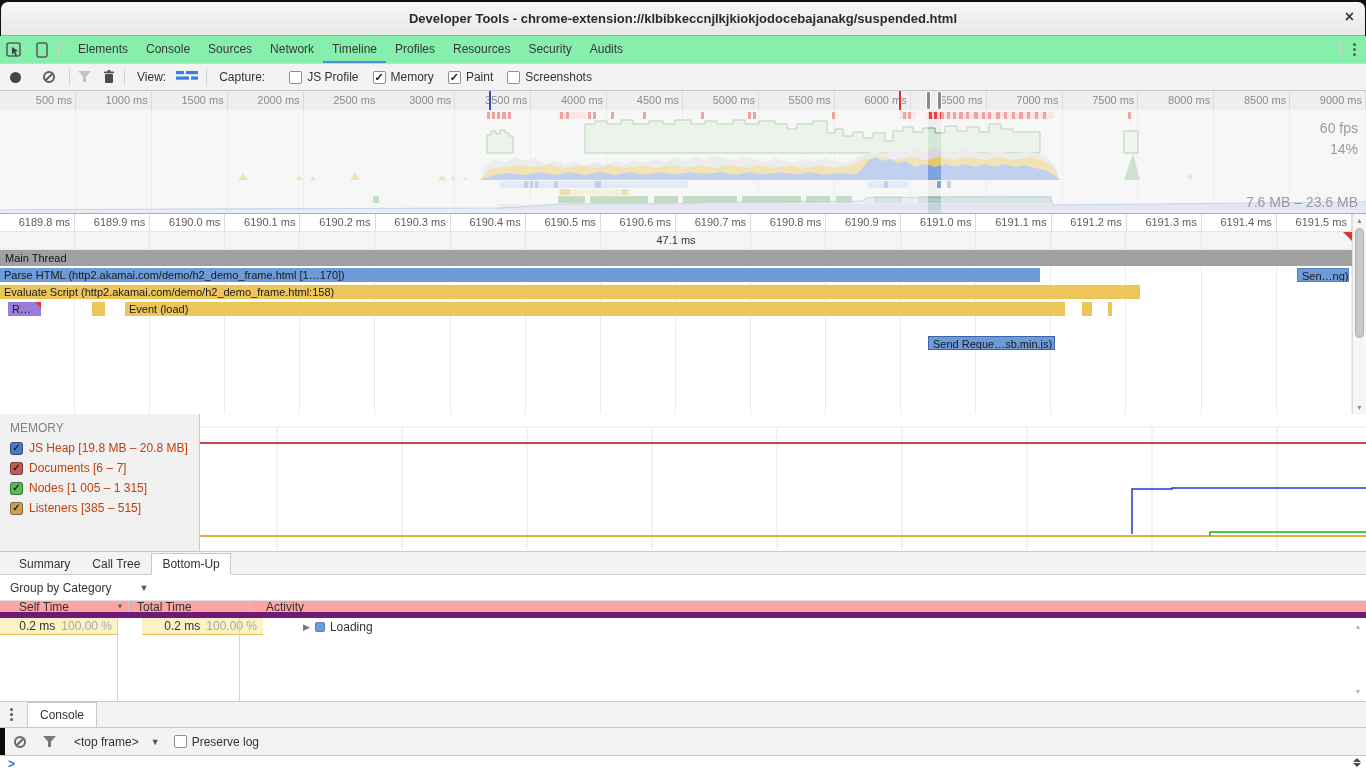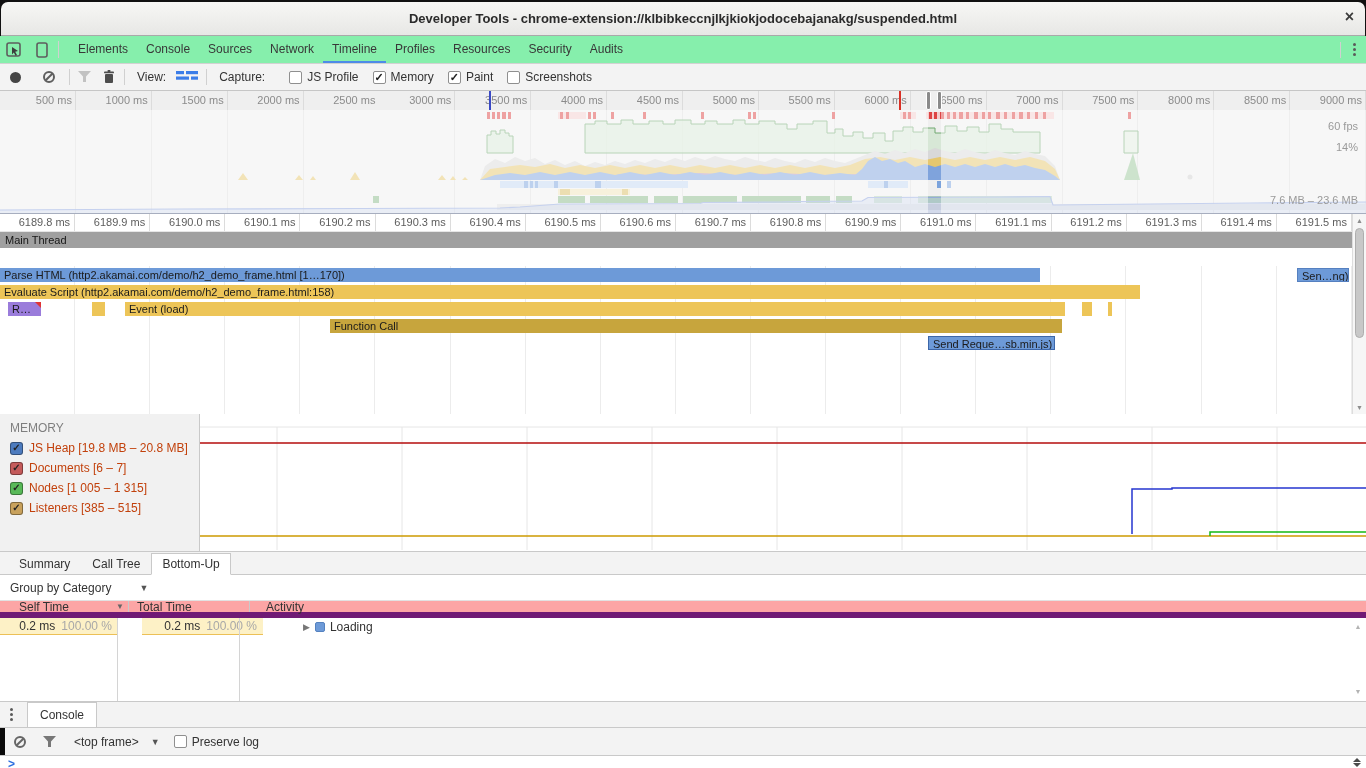--- a/index.html
+++ b/index.html
@@ -40,21 +40,21 @@
   .viewicon { margin:0 6px; cursor:pointer; }
 
   
   .overview { height:123px; flex:none; position:relative; background:#efefef; border-bottom:1px solid #ababab;
     background-image:repeating-linear-gradient(to right, transparent 0, transparent 74.9px, #dcdcdc 74.9px, #dcdcdc 75.9px); }
   .ov-labels { display:flex; height:19px; position:relative; z-index:3; }
   .ov-cell { flex:1; text-align:right; padding-right:4px; font-size:11px; line-height:18px; color:#8b8b8b; }
   .ov-svg { position:absolute; inset:0; z-index:1; }
   .ov-dim { position:absolute; top:19px; bottom:0; background:rgba(255,255,255,0.5); z-index:2; }
   .ov-dim.left { left:0; width:928px; } .ov-dim.right { left:941px; right:0; }
-  .ov-right-label { position:absolute; right:8px; font-size:11px; color:#9a9a9a; z-index:4; }
+  .ov-right-label { position:absolute; right:8px; font-size:14px; color:#9a9a9a; z-index:4; }
   .handle { position:absolute; top:0; width:5px; height:19px; background:#8a8a8a; border:1px solid #fff; border-radius:2px; z-index:5; cursor:ew-resize; }
   .marker { position:absolute; top:0; width:2px; height:19px; z-index:4; }
 
   
   .detail { height:200px; flex:none; position:relative; background:#fff; }
   .d-ruler { display:flex; height:18px; margin-right:14px; border-bottom:1px solid #e6e6e6; }
   .d-cell { flex:1; text-align:right; padding-right:4px; font-size:11px; line-height:17px; color:#5d5d5d; border-right:1px solid #dcdcdc; }
   .d-band { height:18px; margin-right:14px; position:relative; background:#f5f5f5; border-bottom:1px solid #e9e9e9;
     background-image:repeating-linear-gradient(to right, transparent 0, transparent 74.1px, #e7e7e7 74.1px, #e7e7e7 75.1px); }
   .d-band .dur { position:absolute; left:0; right:0; text-align:center; font-size:11px; line-height:17px; color:#333; }
@@ -386,31 +386,34 @@
         <span class="d-cell">6190.7 ms</span>
         <span class="d-cell">6190.8 ms</span>
         <span class="d-cell">6190.9 ms</span>
         <span class="d-cell">6191.0 ms</span>
         <span class="d-cell">6191.1 ms</span>
         <span class="d-cell">6191.2 ms</span>
         <span class="d-cell">6191.3 ms</span>
         <span class="d-cell">6191.4 ms</span>
         <span class="d-cell">6191.5 ms</span>
       </div>
+    <div class="d-band">
+      <span class="dur">47.1 ms</span>
+      <span class="corner-task"></span>
+    </div>
     <div class="thread-bar">Main Thread</div>
     <div class="flame">
       <div class="bar c-blue bar-parse">Parse HTML (http2.akamai.com/demo/h2_demo_frame.html [1…170])</div>
       <div class="bar c-blue bar-sendright">Sen…ng)</div>
       <div class="bar c-yel bar-eval">Evaluate Script (http2.akamai.com/demo/h2_demo_frame.html:158)</div>
       <div class="bar c-pur bar-r">R…</div>
       <div class="bar c-yel blip1"></div>
       <div class="bar c-yel bar-event">Event (load)</div>
       <div class="bar c-yel blip2"></div>
       <div class="bar c-yel blip3"></div>
-      <div class="bar c-dkyel bar-func">Function Call</div>
       <div class="bar c-blue bar-sendreq">Send Reque…sb.min.js)</div>
     </div>
     <div class="d-scroll">
       <span class="up">▲</span>
       <div class="d-thumb"></div>
       <span class="dn">▼</span>
     </div>
   </div>
 
   <div class="memsec">

